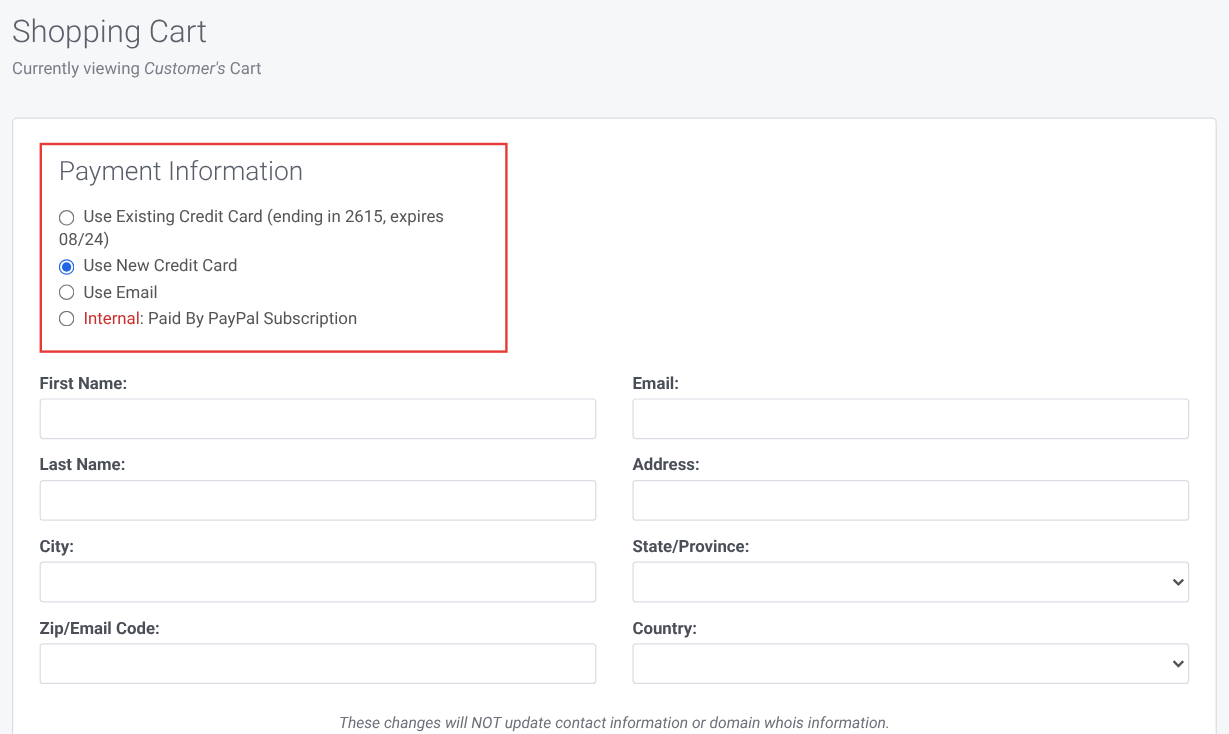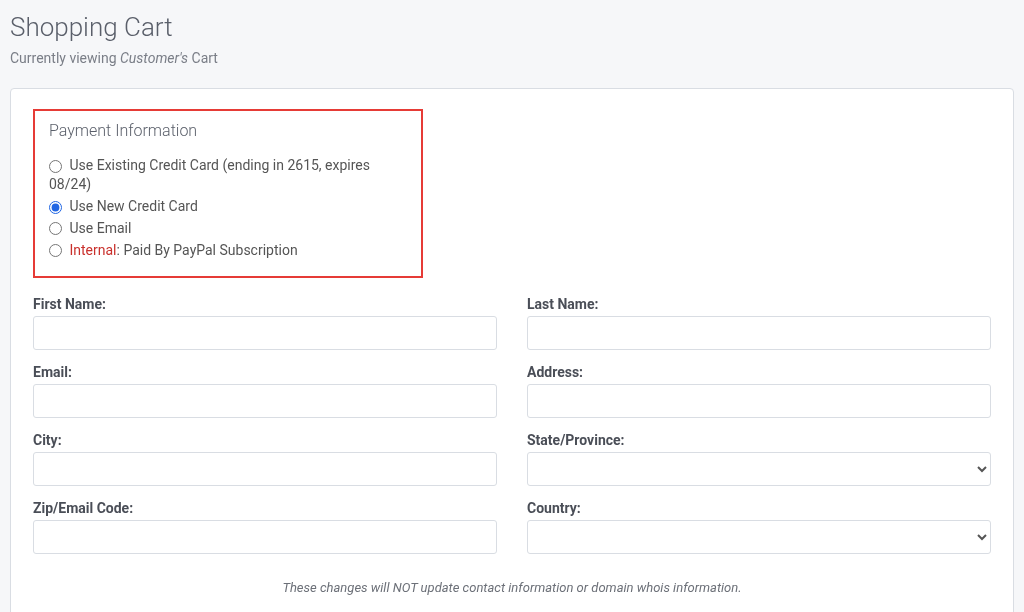--- a/index.html
+++ b/index.html
@@ -14,37 +14,37 @@
     }
     .page-title {
       font-size: 26px;
       font-weight: 300;
       color: #5a5f6a;
       margin-bottom: 8px;
     }
     .page-subtitle {
       font-size: 14px;
       color: #7a7e87;
-      margin-bottom: 22px;
+      margin-bottom: 32px;
     }
     .page-subtitle .italic { font-style: italic; }
     .panel {
       background: #fff;
       border: 1px solid #d9dde3;
       border-radius: 4px;
       padding: 20px 22px 30px 22px;
     }
     .payment-box-outline {
       border: 2px solid #e63b36;
       padding: 10px 14px 14px 14px;
       width: 390px;
       margin-bottom: 18px;
     }
     .section-title {
-      font-size: 16px;
+      font-size: 22px;
       font-weight: 300;
       color: #5a5f6a;
       margin-bottom: 16px;
     }
     .radio-row {
       margin-bottom: 3px;
       font-size: 14px;
       color: #555;
       line-height: 1.35;
     }
@@ -131,26 +131,26 @@
     </div>
 
     <div class="form-grid">
 
       <div class="field">
         <label>First Name:</label>
         <input type="text" value="" style="">
       </div>
 
       <div class="field">
-        <label>Last Name:</label>
+        <label>Email:</label>
         <input type="text" value="" style="">
       </div>
 
       <div class="field">
-        <label>Email:</label>
+        <label>Last Name:</label>
         <input type="text" value="" style="">
       </div>
 
       <div class="field">
         <label>Address:</label>
         <input type="text" value="" style="">
       </div>
 
       <div class="field">
         <label>City:</label>

